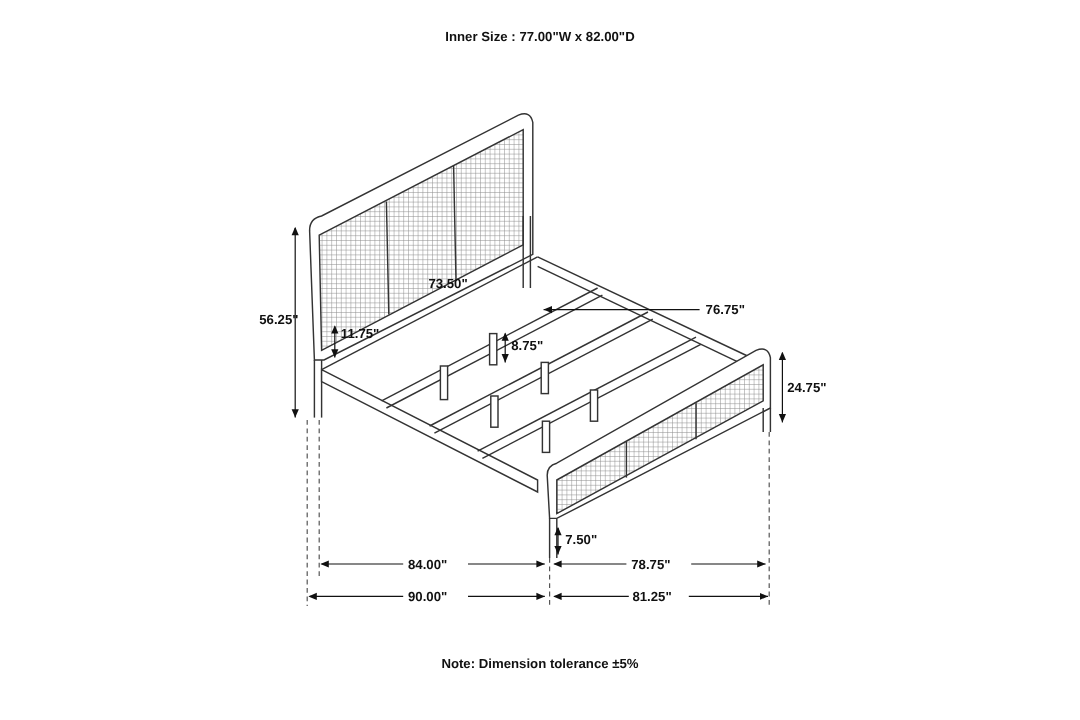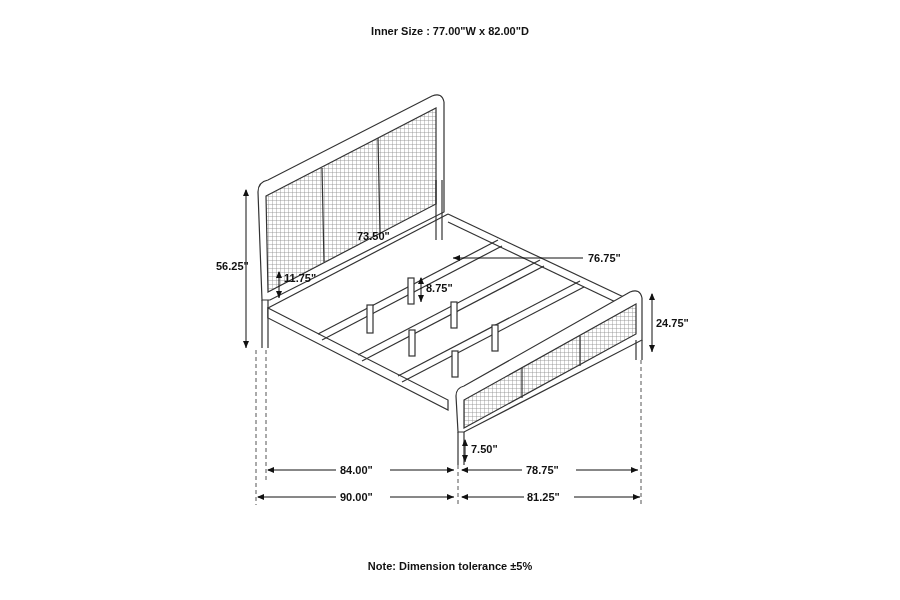--- a/index.html
+++ b/index.html
@@ -1,19 +1,19 @@
 <!DOCTYPE html>
 <html><head>
 <meta charset="utf-8">
 <style>
   html, body { margin:0; padding:0; background:#ffffff; }
   body { width:900px; height:600px; position:relative; overflow:hidden; font-family:"Liberation Sans", sans-serif; }
   .title, .note { position:absolute; left:0; width:900px; text-align:center; font-weight:bold; font-size:11px; color:#111; }
   .title { top:25px; }
-  .note { top:548px;margin-top:12px; }
+  .note { top:548px; }
   svg { position:absolute; left:0; top:0; }
   .lbl { font-family:"Liberation Sans", sans-serif; font-weight:bold; font-size:11px; fill:#111; }
 </style>
 </head>
 <body>
 
 <div class="title">Inner Size : 77.00"W x 82.00"D</div>
 
 <svg width="900" height="600" viewBox="0 0 900 600">
   <defs>

